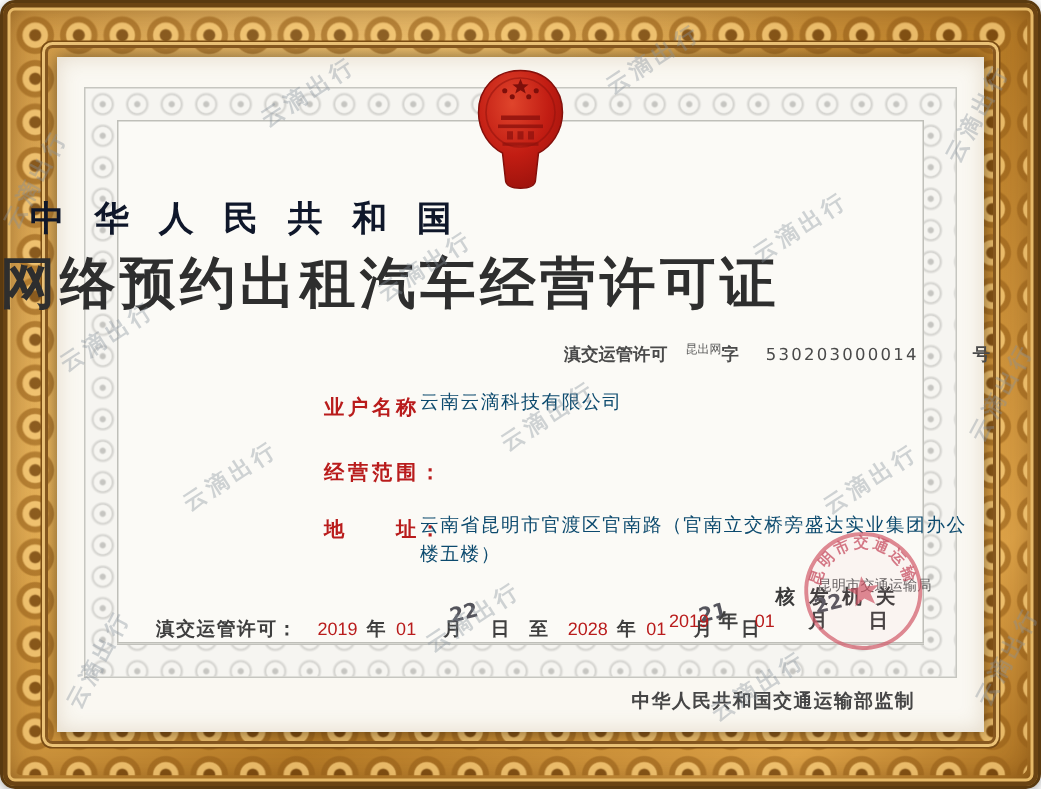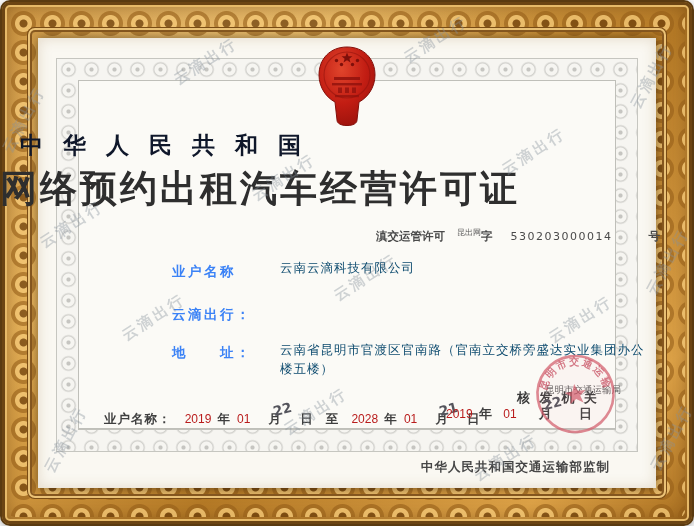--- a/index.html
+++ b/index.html
@@ -37,21 +37,21 @@
   .emblem{position:absolute;left:315px;top:46px;width:64px;height:80px;}
   .country{position:absolute;top:130px;left:0;right:0;text-align:left;
     font-size:23px;font-weight:bold;letter-spacing:20px;padding-left:20px;color:#0f172a;}
   .cert-title{position:absolute;top:164px;left:0;right:0;text-align:left;
     font-size:37px;font-weight:bold;letter-spacing:3px;color:#2e2e2e;}
   .license-line{position:absolute;top:227px;left:376px;font-size:11.5px;color:#4a4a4a;
     white-space:nowrap;font-weight:bold;}
   .license-line .sup{font-size:8px;vertical-align:5px;margin-left:12px;color:#5a5a5a;font-weight:normal;}
   .license-line .lnum{margin-left:18px;letter-spacing:1.5px;font-family:"DejaVu Sans",sans-serif;font-weight:normal;font-size:11px;}
   .license-line .lsuf{margin-left:36px;}
-  .f-label{position:absolute;font-size:13.5px;font-weight:bold;letter-spacing:2.5px;color:#3b82f6;white-space:nowrap;}
+  .f-label{position:absolute;font-size:13.5px;font-weight:bold;letter-spacing:2.5px;color:#b91c1c;white-space:nowrap;margin-left:44px;}
   .f-value{position:absolute;font-size:12.5px;font-weight:normal;color:#0c4a6e;letter-spacing:1px;margin-left:30px;}
   .wrapval{width:368px;line-height:1.55;}
   .issuer-label{position:absolute;left:477px;top:389px;font-size:13px;font-weight:bold;letter-spacing:3px;white-space:nowrap;margin-left:40px;}
   .authority{position:absolute;left:545px;top:384px;font-size:9.5px;color:#5d5d5d;white-space:nowrap;z-index:2;}
   .seal{position:absolute;left:528px;top:349px;width:95px;height:90px;z-index:3;opacity:.9;}
   .date-row{position:absolute;white-space:nowrap;font-size:12.5px;color:#3f3f3f;}
   .date-row .num{font-family:Liberation Sans, sans-serif;font-size:12px;margin-left:10px;color:#b91c1c;}
   .date-row .unit{font-weight:bold;margin-left:3px;}
   .date-row .gap{margin-left:16px;}
   .month-wrap{position:relative;display:inline-block;margin-left:12px;}
@@ -107,21 +107,21 @@
     <div class="country">中华人民共和国</div>
     <div class="cert-title">网络预约出租汽车经营许可证</div>
 
     <div class="license-line">
       <span>滇交运管许可</span><span class="sup">昆出网</span><span>字</span><span class="lnum">530203000014</span><span class="lsuf">号</span>
     </div>
 
     <div class="f-label" style="left:172px;top:263px">业户名称</div>
     <div class="f-value" style="left:250px;top:260px">云南云滴科技有限公司</div>
 
-    <div class="f-label" style="left:172px;top:306px">云滴出行：</div>
+    <div class="f-label" style="left:172px;top:306px">经营范围：</div>
 
     <div class="f-label" style="left:172px;top:344px">地　　址：</div>
     <div class="f-value wrapval" style="left:250px;top:341px">云南省昆明市官渡区官南路（官南立交桥旁盛达实业集团办公楼五楼）</div>
 
     <div class="issuer-label">核 发 机 关</div>
     <div class="authority">昆明市交通运输局</div>
 
     <svg class="seal" viewBox="0 0 95 90">
       <g transform="rotate(-8 47.5 45)">
         <circle cx="47.5" cy="45" r="38" fill="rgba(238,160,170,0.07)" stroke="rgba(210,92,108,0.8)" stroke-width="2.6"></circle>
@@ -129,21 +129,21 @@
         <defs>
           <path id="sealArc" d="M 47.5 45 m -29 0 a 29 29 0 1 1 58 0" fill="none"></path>
         </defs>
         <text font-size="10" fill="rgba(196,70,90,0.8)" letter-spacing="2" font-weight="bold">
           <textPath href="#sealArc" startOffset="8%">昆明市交通运输局</textPath>
         </text>
       </g>
     </svg>
 
     <div class="date-row validity">
-      <span style="font-weight:bold;letter-spacing:1px">业户名称：</span>
+      <span style="font-weight:bold;letter-spacing:1px">滇交运管许可：</span>
       <span class="num">2019</span>
       <span class="unit">年</span>
       <span class="num" style="margin-left:4px">01</span>
       <span class="month-wrap"><span class="unit">月</span><span class="hand">22</span></span>
       <span class="unit gap">日</span>
       <span class="unit" style="margin-left:10px">至</span>
       <span class="num">2028</span>
       <span class="unit">年</span>
       <span class="num" style="margin-left:4px">01</span>
       <span class="month-wrap"><span class="unit">月</span><span class="hand">21</span></span>

